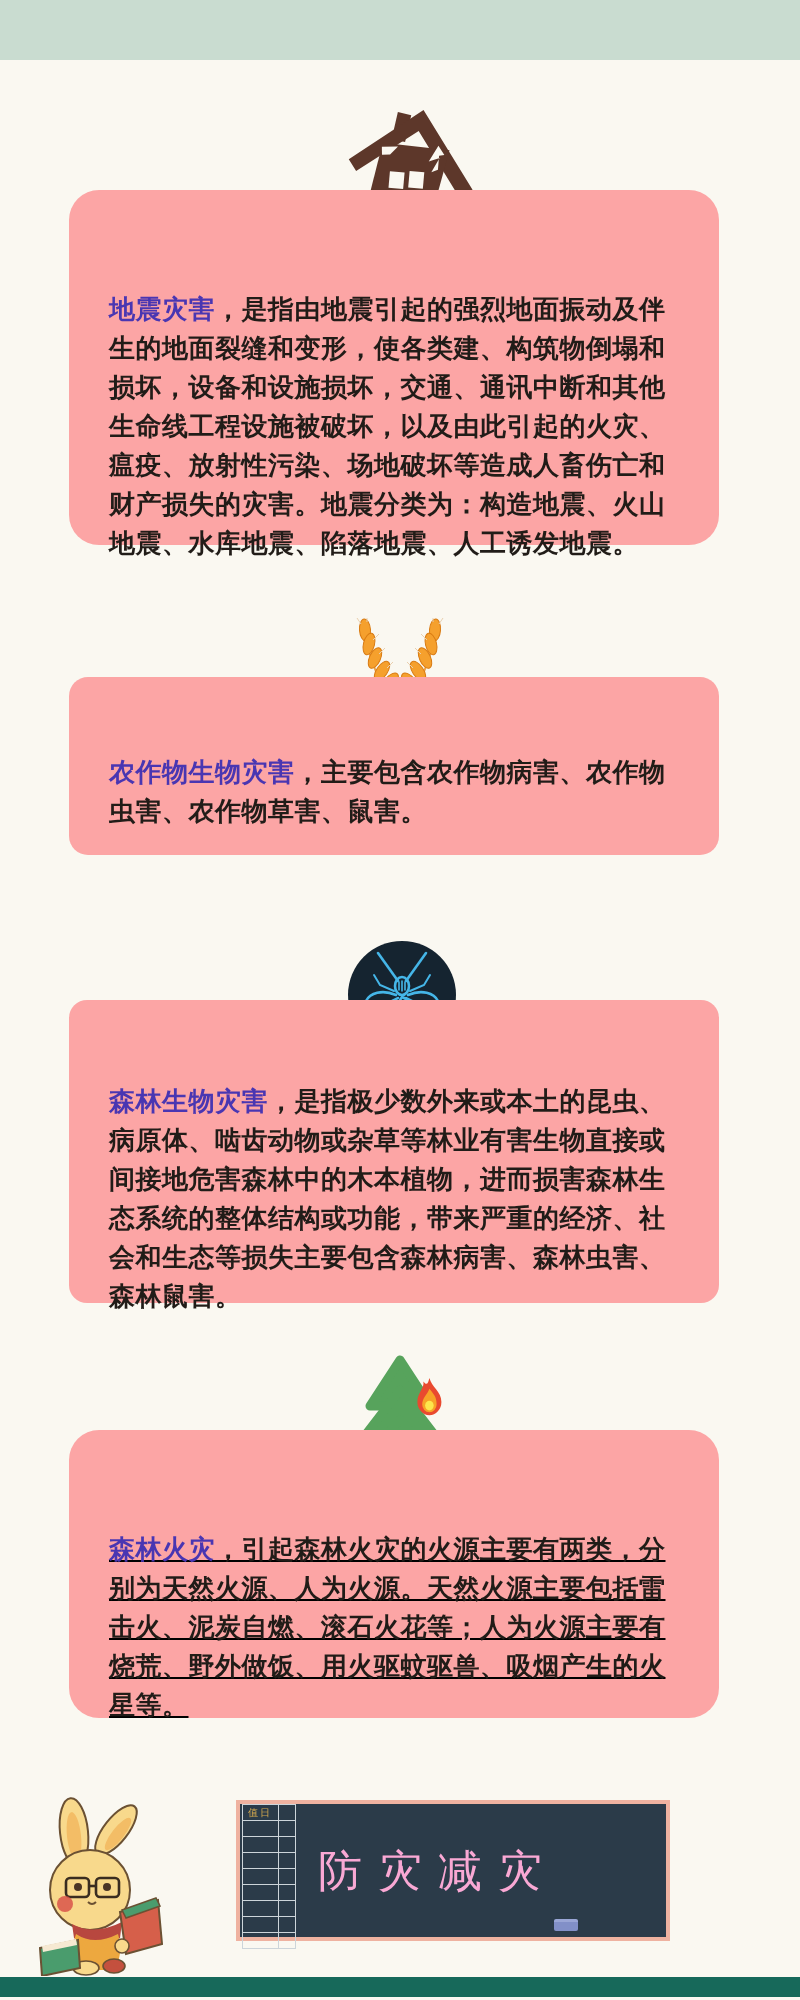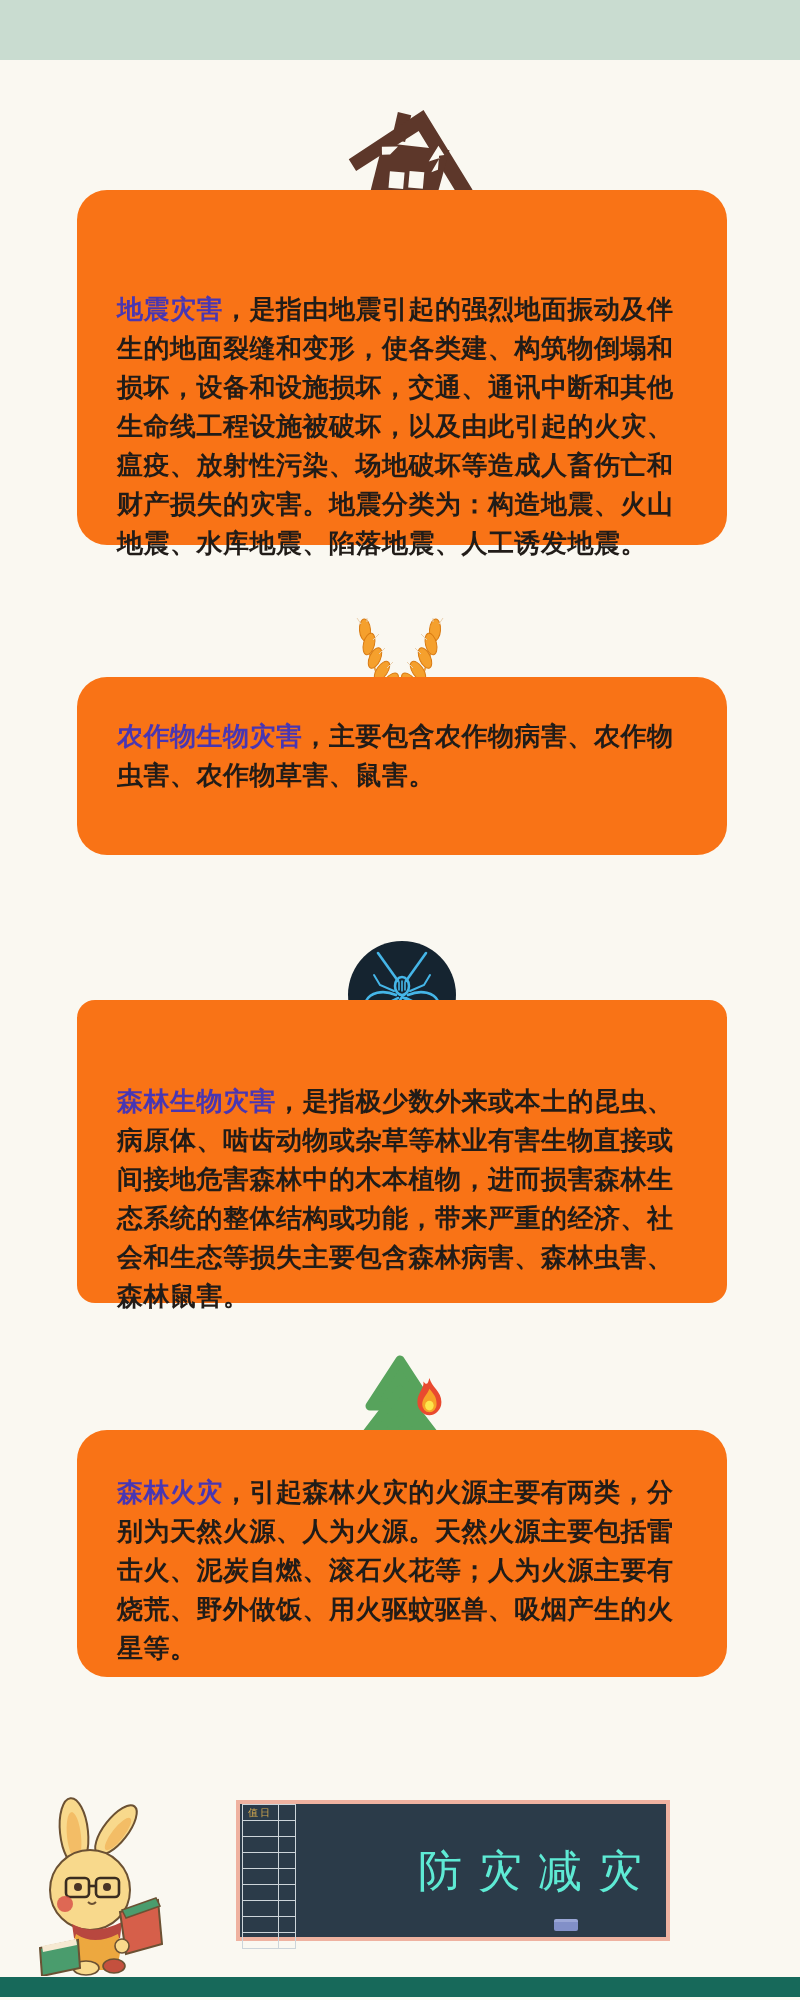--- a/index.html
+++ b/index.html
@@ -3,33 +3,33 @@
 <meta charset="utf-8">
 <style>
   html,body{margin:0;padding:0;}
   .page{
     position:relative;width:800px;height:2000px;overflow:hidden;
     background:#faf8f1;
     font-family:"Liberation Sans","DejaVu Sans",sans-serif;
   }
   .topbar{position:absolute;left:0;top:0;width:800px;height:60px;background:#c9dcd0;}
   .card{
-    position:absolute;left:77px;width:650px;background:#f97316;border-radius:30px;
+    position:absolute;left:69px;width:650px;background:#fca5a5;border-radius:30px;
     box-sizing:border-box;padding:0 40px;
   }
   .card p{
     margin:0;font-size:26px;line-height:39px;font-weight:700;color:#211c18;
     letter-spacing:0.5px;text-align:left;
   }
   .card .t{color:#4936b2;}
   .icon{position:absolute;}
   #card-earthquake{top:190px;height:355px;padding-top:100px;}
-  #card-crop{top:677px;height:178px;padding-top:40px;}
+  #card-crop{top:677px;height:178px;padding-top:76px;border-radius:19px;}
   #card-forest-bio{top:1000px;height:303px;padding-top:82px;border-radius:18px;}
-  #card-forest-fire{top:1430px;height:247px;padding-top:43px;}
+  #card-forest-fire{top:1430px;height:288px;padding-top:100px;text-decoration:underline;}
   #house-icon{left:330px;top:102px;width:150px;height:152px;}
   #wheat-icon{left:337px;top:618px;width:126px;height:84px;}
   #insect-icon{left:348px;top:941px;width:108px;height:108px;}
   #tree-icon{left:337px;top:1352px;width:126px;height:142px;}
   
   #rabbit-icon{position:absolute;left:28px;top:1796px;width:168px;height:180px;}
   .blackboard{
     position:absolute;left:236px;top:1800px;width:434px;height:141px;
     background:#2b3b49;border:4px solid #efb2a0;box-sizing:border-box;
   }
@@ -37,21 +37,21 @@
     position:absolute;left:2px;top:0;display:grid;
     grid-template-columns:36px 17px;grid-auto-rows:16px;
   }
   .roster div{border:1px solid #cdd5da;margin:-0.5px;}
   .roster .hd{
     color:#d4a94e;font-size:10px;line-height:15px;text-align:center;
     letter-spacing:2px;overflow:hidden;
   }
   .board-title{
     position:absolute;left:62px;right:8px;top:50%;transform:translateY(-50%);
-    text-align:right;color:#5eead4;font-size:44px;letter-spacing:16px;
+    text-align:left;color:#f9a8d4;font-size:44px;letter-spacing:16px;
     text-indent:16px;font-weight:400;white-space:nowrap;
   }
   .eraser{
     position:absolute;right:88px;bottom:6px;width:24px;height:12px;
     background:#8290c8;border-radius:2px;border-top:3px solid #9aa6d6;box-sizing:border-box;
   }
   .floor{position:absolute;left:0;top:1977px;width:800px;height:20px;background:#17695a;}
 </style>
 </head>
 <body>

